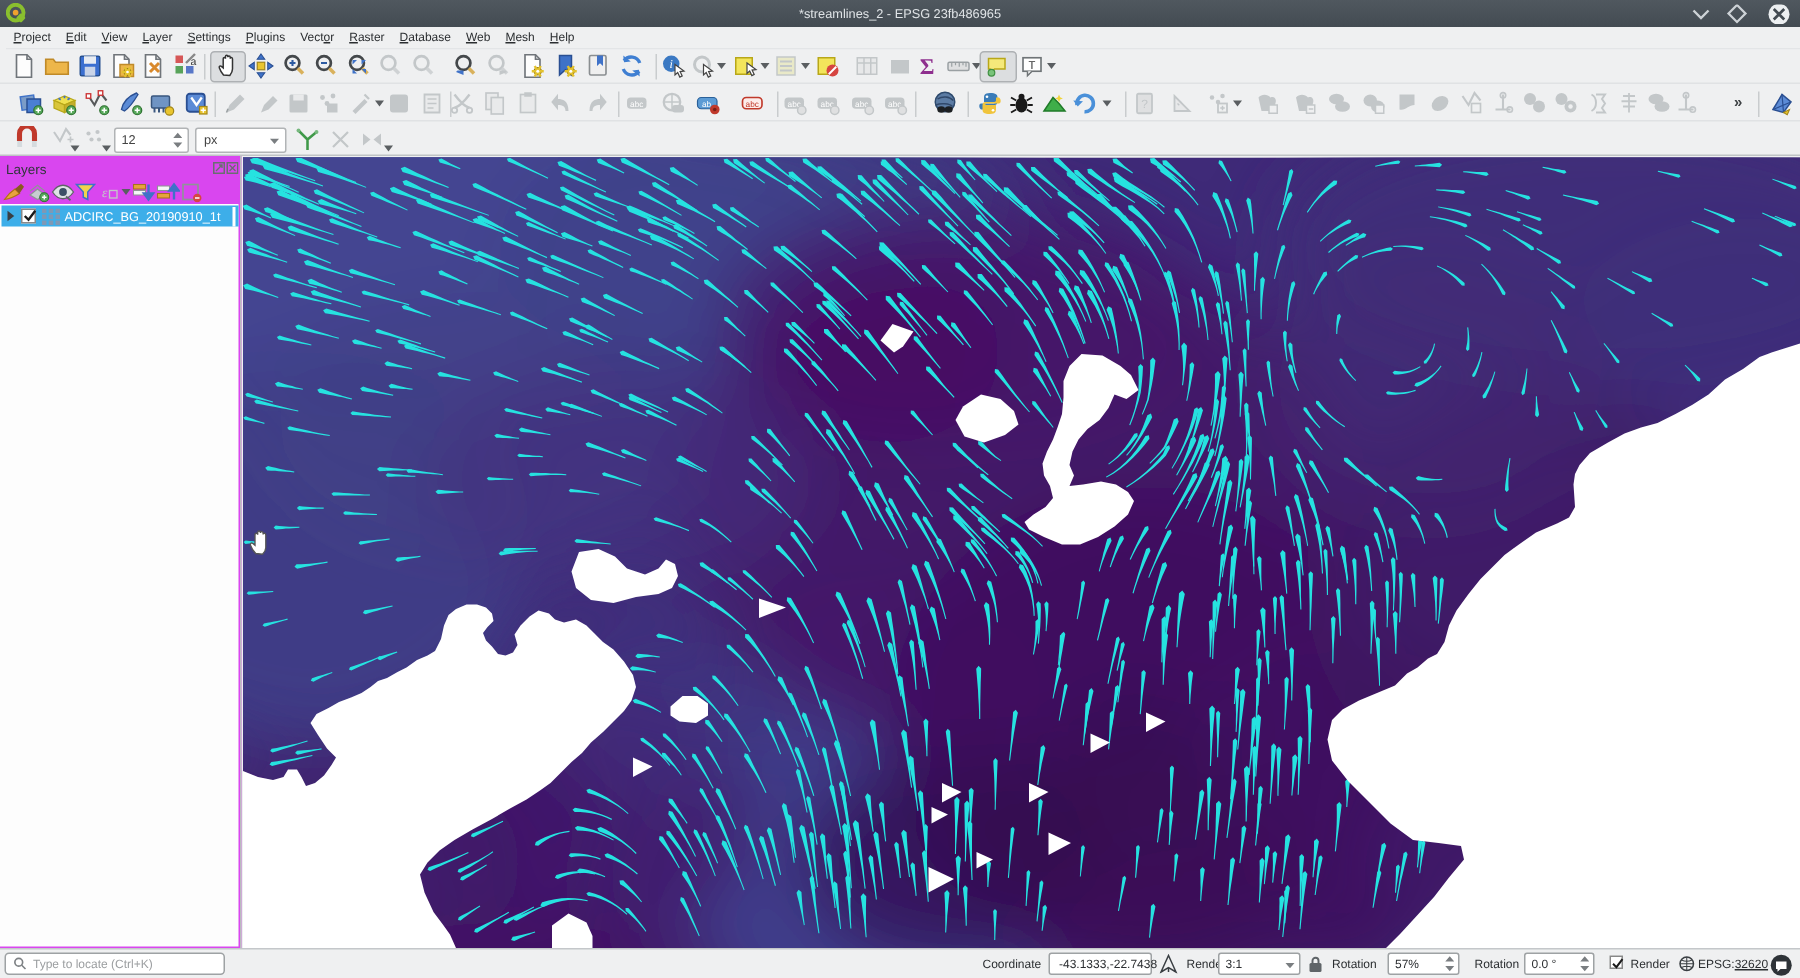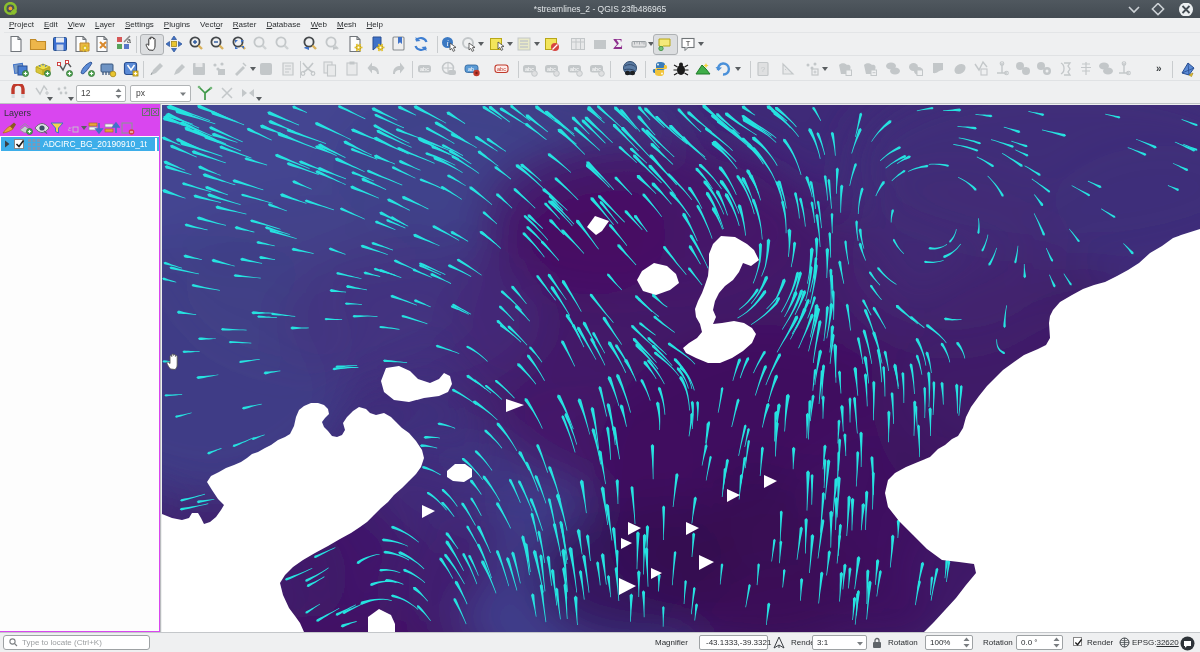--- a/index.html
+++ b/index.html
@@ -6,21 +6,21 @@
 .tb-sep{position:absolute;width:1px;background:#c9ccce}
 .ddarr{position:absolute;width:0;height:0;border-left:3px solid transparent;border-right:3px solid transparent;border-top:4px solid #5a5e61}
 .box{position:absolute;background:#fff;border:1px solid #9ea2a4;border-radius:2px}
 </style></head><body>
 <div class="abs" style="left:0;top:0;width:1200px;height:18px;background:linear-gradient(#50585f,#434b52)">
 <svg class="abs" style="left:4px;top:2px" width="14" height="14" viewBox="0 0 24 24">
 <circle cx="11" cy="11" r="9" fill="none" stroke="#8abf2e" stroke-width="4.5"></circle>
 <rect x="13" y="13" width="8" height="8" rx="1.5" fill="#8abf2e" transform="rotate(45 17 17)"></rect>
 <circle cx="11" cy="11" r="3.2" fill="#f0a22e"></circle>
     </svg>
-<div class="abs" style="left:0;width:1200px;top:3.5px;text-align:center;font-size:8.5px;color:#dfe3e6">*streamlines_2 - QGIS 23fb486965</div>
+<div class="abs" style="left:0;width:1200px;top:3.5px;text-align:center;font-size:8.5px;color:#dfe3e6">*streamlines_2 - EPSG 23fb486965</div>
 <svg class="abs" style="left:1126px;top:3px" width="70" height="13" viewBox="0 0 70 13">
 <path d="M3,4 L8,9 L13,4" stroke="#cdd2d6" stroke-width="1.6" fill="none"></path>
 <rect x="28" y="2" width="8" height="8" fill="none" stroke="#cdd2d6" stroke-width="1.5" transform="rotate(45 32 6)"></rect>
 <circle cx="60" cy="6.5" r="7" fill="#eceff1"></circle>
 <path d="M56.5,3 L63.5,10 M63.5,3 L56.5,10" stroke="#434b52" stroke-width="1.8"></path>
     </svg>
 </div>
 <div class="abs" style="left:4px;top:17px;width:1200px;height:16px;font-size:8px;color:#2b2e31;line-height:16px;border-bottom:1px solid #e3e5e7"><span style="padding:0 5px"><span style="text-decoration:underline">P</span>roject</span><span style="padding:0 5px"><span style="text-decoration:underline">E</span>dit</span><span style="padding:0 5px"><span style="text-decoration:underline">V</span>iew</span><span style="padding:0 5px"><span style="text-decoration:underline">L</span>ayer</span><span style="padding:0 5px"><span style="text-decoration:underline">S</span>ettings</span><span style="padding:0 5px"><span style="text-decoration:underline">P</span>lugins</span><span style="padding:0 5px">Vect<span style="text-decoration:underline">o</span>r</span><span style="padding:0 5px"><span style="text-decoration:underline">R</span>aster</span><span style="padding:0 5px"><span style="text-decoration:underline">D</span>atabase</span><span style="padding:0 5px"><span style="text-decoration:underline">W</span>eb</span><span style="padding:0 5px"><span style="text-decoration:underline">M</span>esh</span><span style="padding:0 5px"><span style="text-decoration:underline">H</span>elp</span></div>
 <div class="abs" style="left:0;top:33px;width:1200px;height:71px;background:#eff0f1;border-bottom:1px solid #bfc3c5"></div>
 <div class="abs" style="left:0;top:55px;width:1200px;height:1px;background:#e0e2e4"></div>
@@ -1347,40 +1347,40 @@
       <path d="M5.5,17 C4,15.5 2.5,13 2,11.5 C1.6,10.3 2.6,9.6 3.6,10.3 L5,11.5 L5,4.5 C5,3.2 6.8,3.2 6.8,4.5 L6.8,3 C6.8,1.7 8.6,1.7 8.6,3 L8.6,3.4 C8.6,2.1 10.4,2.1 10.4,3.4 L10.4,4.4 C10.4,3.1 12.2,3.3 12.2,4.6 L12.2,13 C12.2,15 11,16.5 10,17.5 Z" fill="#fff" stroke="#555" stroke-width="0.9"></path>
     </g>
 </svg>
 <div class="abs" style="left:0;top:632px;width:1200px;height:16px;background:#eff0f1;border-top:1px solid #c4c7ca;font-size:8px;color:#2b2e31">
 <div class="box" style="left:3px;top:2px;width:147px;height:15px;border-radius:3px"></div>
 <svg class="abs" style="left:9px;top:5px" width="9" height="9" viewBox="0 0 9 9">
       <circle cx="3.5" cy="3.5" r="2.6" fill="none" stroke="#7d8184" stroke-width="1.1"></circle>
       <line x1="5.5" y1="5.5" x2="8" y2="8" stroke="#7d8184" stroke-width="1.1"></line>
     </svg>
 <div class="abs" style="left:22px;top:4.5px;color:#9b9ea0">Type to locate (Ctrl+K)</div>
-<div class="abs" style="left:655px;top:4.5px">Magnifier</div>
+<div class="abs" style="left:655px;top:4.5px">Coordinate</div>
 <div class="box" style="left:699px;top:2px;width:69px;height:15px"></div>
-<div class="abs" style="left:706px;top:4.5px">-43.1333,-39.3321</div>
+<div class="abs" style="left:706px;top:4.5px">-43.1333,-22.7438</div>
 <svg class="abs" style="left:773px;top:3px" width="13" height="13" viewBox="0 0 13 13">
       <path d="M1,12 L6,1 L11,12 L6,9 z" fill="none" stroke="#3a3f43" stroke-width="1"></path>
       <path d="M6,9 L6,12" stroke="#3a3f43" stroke-width="1"></path>
     </svg>
 <div class="abs" style="left:791px;top:4.5px">Render</div>
 <div class="box" style="left:812px;top:2px;width:55px;height:15px"></div>
 <div class="abs" style="left:817px;top:4.5px">3:1</div>
 <svg class="abs" style="left:856px;top:8px" width="8" height="5" viewBox="0 0 8 5">
       <path d="M1,1 L4,4.5 L7,1 z" fill="#7a7e81"></path>
     </svg>
 <svg class="abs" style="left:872px;top:4px" width="10" height="12" viewBox="0 0 10 12">
       <rect x="1" y="5" width="8" height="6" rx="1" fill="#5f6468"></rect>
       <path d="M3,5 V3.5 A2,2 0 0 1 7,3.5 V5" fill="none" stroke="#5f6468" stroke-width="1.3"></path>
     </svg>
 <div class="abs" style="left:888px;top:4.5px">Rotation</div>
 <div class="box" style="left:925px;top:2px;width:48px;height:15px"></div>
-<div class="abs" style="left:930px;top:4.5px">100%</div>
+<div class="abs" style="left:930px;top:4.5px">57%</div>
 <svg class="abs" style="left:962px;top:3px" width="9" height="13" viewBox="0 0 9 13">
       <path d="M1.5,5 L4.5,1.5 L7.5,5 z M1.5,8 L4.5,11.5 L7.5,8 z" fill="#7a7e81"></path>
     </svg>
 <div class="abs" style="left:983px;top:4.5px">Rotation</div>
 <div class="box" style="left:1016px;top:2px;width:47px;height:15px"></div>
 <div class="abs" style="left:1021px;top:4.5px">0.0 °</div>
 <svg class="abs" style="left:1052px;top:3px" width="9" height="13" viewBox="0 0 9 13">
       <path d="M1.5,5 L4.5,1.5 L7.5,5 z M1.5,8 L4.5,11.5 L7.5,8 z" fill="#7a7e81"></path>
     </svg>
 <div class="abs" style="left:1073px;top:4px;width:9px;height:9px;background:#fff;border:1px solid #888"></div>

